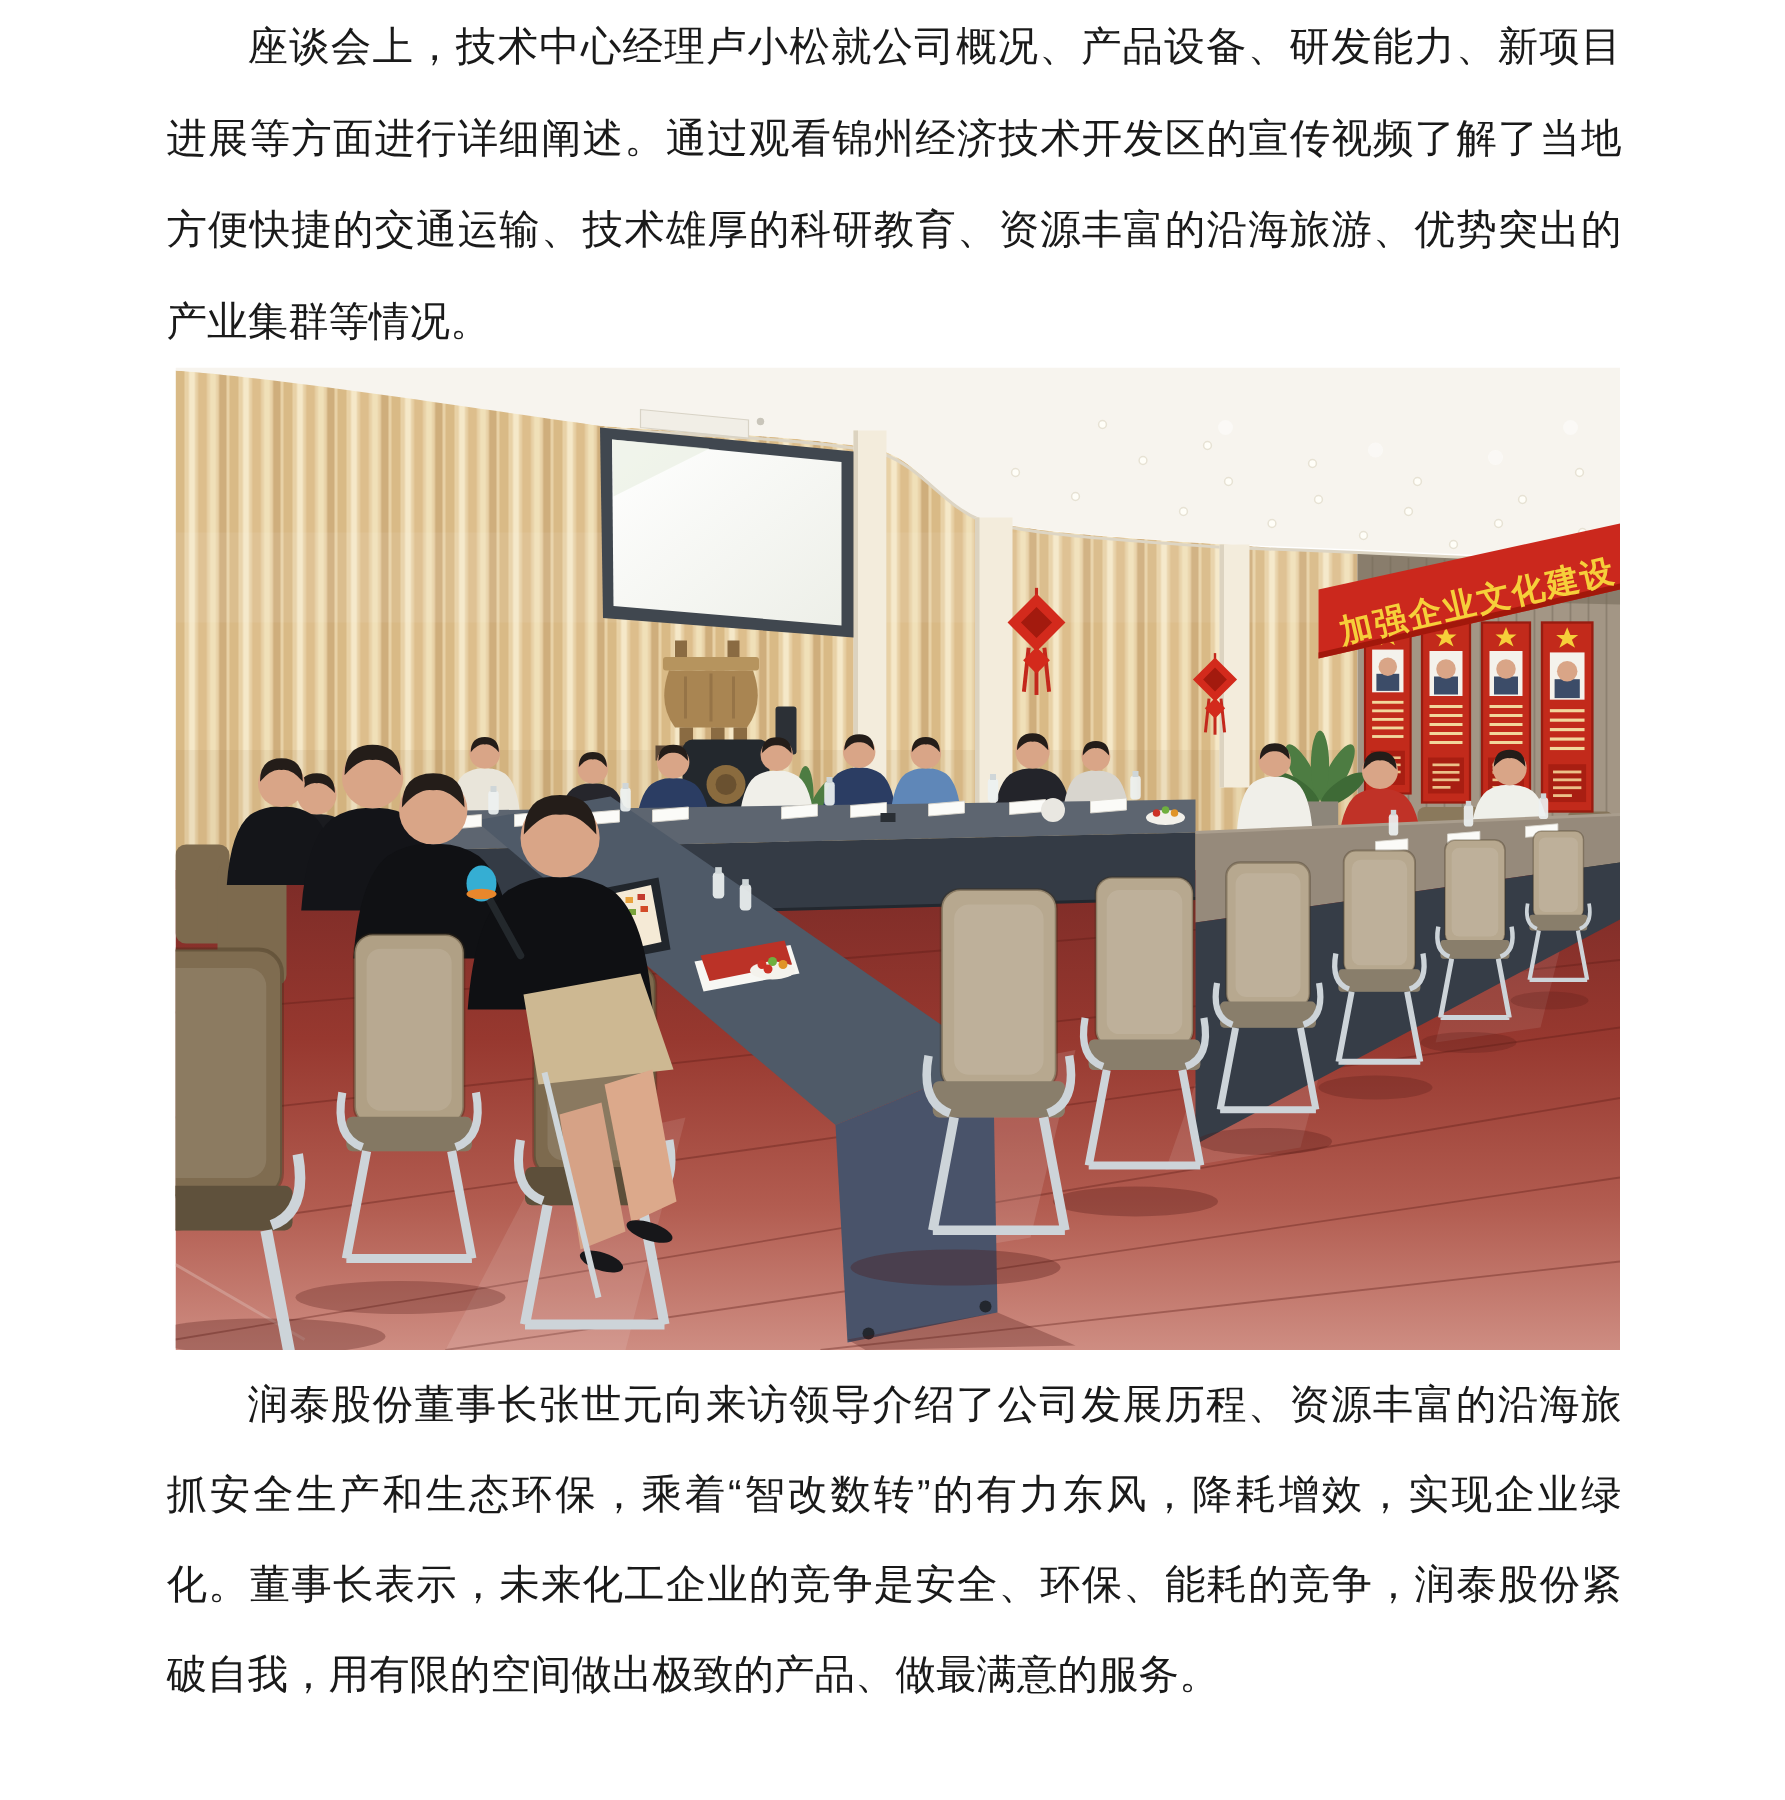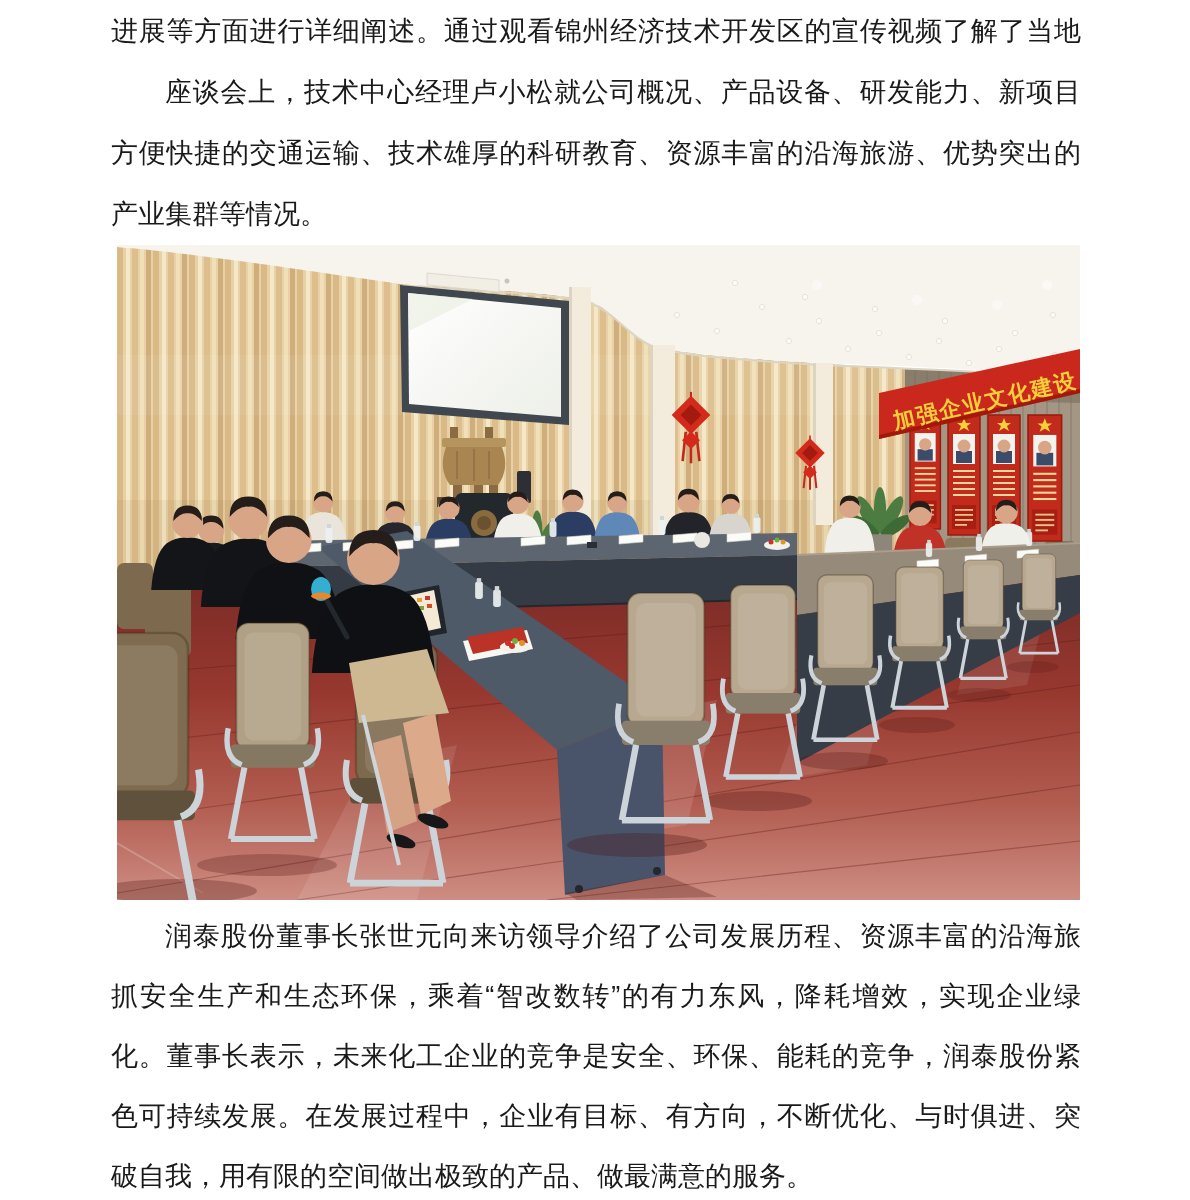--- a/index.html
+++ b/index.html
@@ -15,22 +15,22 @@
   .tline.last{text-align-last:left;}
   .photo{position:absolute;left:117px;top:245px;width:963px;height:655px;margin:0;}
   .photo svg{display:block;width:100%;height:100%;}
 </style>
 </head>
 <body>
 
 <div class="page">
 
   <div class="para p1">
+    <div class="tline first">座谈会上，技术中心经理卢小松就公司概况、产品设备、研发能力、新项目</div>
     <div class="tline">进展等方面进行详细阐述。通过观看锦州经济技术开发区的宣传视频了解了当地</div>
-    <div class="tline first">座谈会上，技术中心经理卢小松就公司概况、产品设备、研发能力、新项目</div>
     <div class="tline">方便快捷的交通运输、技术雄厚的科研教育、资源丰富的沿海旅游、优势突出的</div>
     <div class="tline last">产业集群等情况。</div>
   </div>
 
   <figure class="photo">
     <svg viewBox="0 0 963 655" preserveAspectRatio="none">
       <defs>
         <pattern id="curtainP" width="36" height="60" patternUnits="userSpaceOnUse">
           <rect width="36" height="60" fill="#e8d1a6"></rect>
           <rect x="0" width="6" height="60" fill="#d9ba86"></rect>
@@ -366,17 +366,16 @@
         <use href="#chair" transform="translate(95,378) scale(1.35)" style="color:#b0a085"></use>
         <use href="#chair" transform="translate(-55,388) scale(1.75)" style="color:#7f6c50"></use>
       </g>
     </svg>
   </figure>
 
   <div class="para p2">
     <div class="tline first">润泰股份董事长张世元向来访领导介绍了公司发展历程、资源丰富的沿海旅游</div>
     <div class="tline">抓安全生产和生态环保，乘着“智改数转”的有力东风，降耗增效，实现企业绿</div>
     <div class="tline">化。董事长表示，未来化工企业的竞争是安全、环保、能耗的竞争，润泰股份紧</div>
-    <div class="tline">色可持续发展。在发展过程中，企业有目标、有方向，不断优化、与时俱进、突</div>
     <div class="tline last">破自我，用有限的空间做出极致的产品、做最满意的服务。</div>
   </div>
 
 </div>
 
 </body></html>

